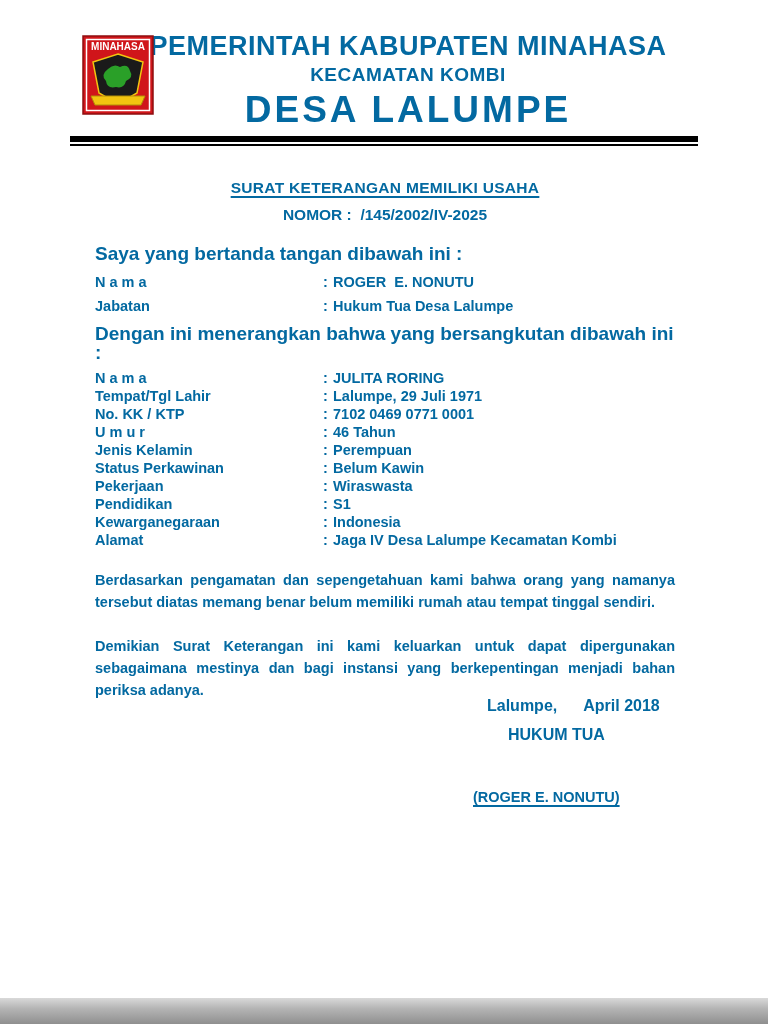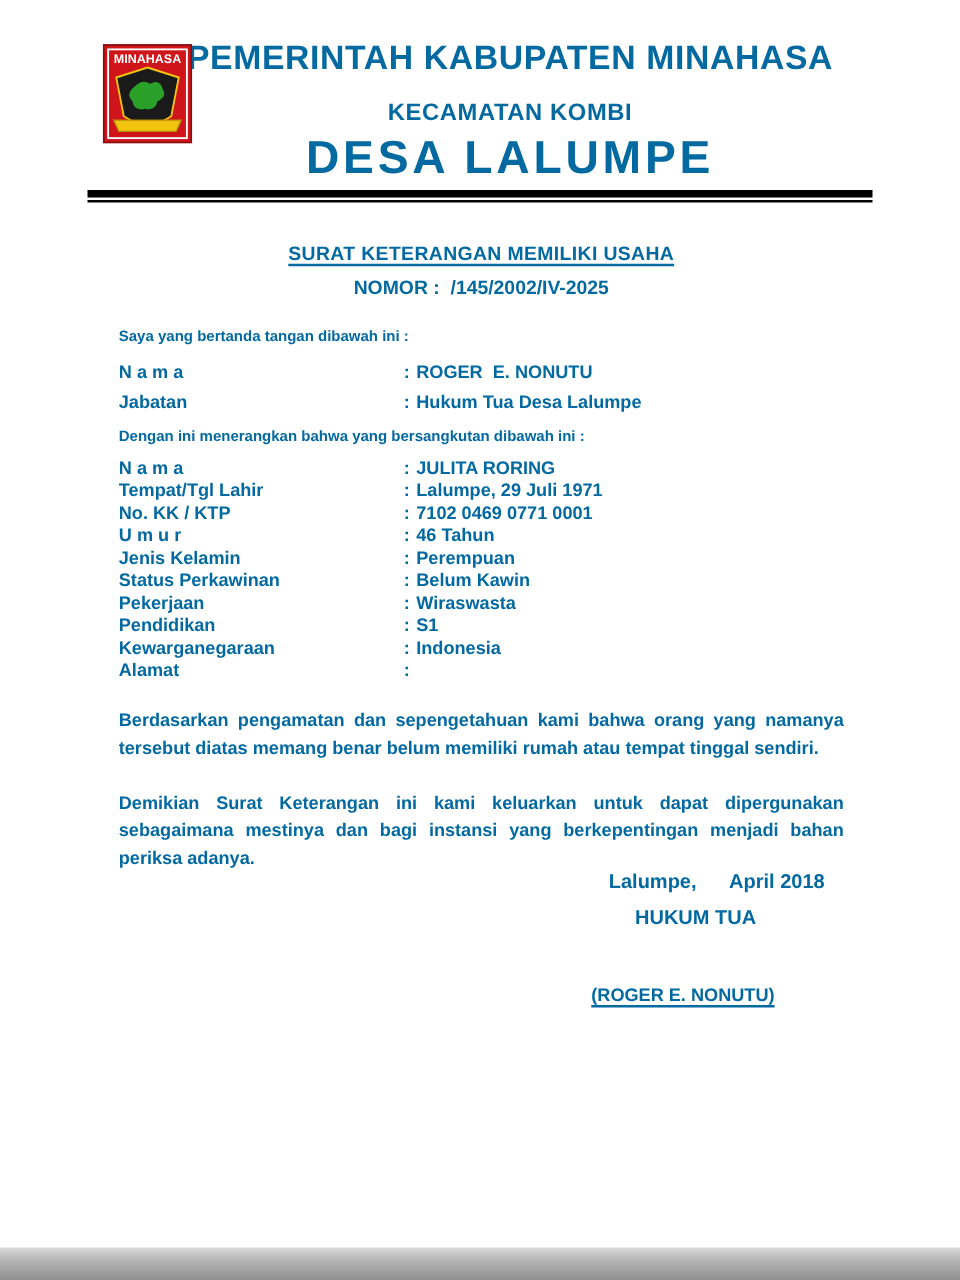--- a/index.html
+++ b/index.html
@@ -11,37 +11,37 @@
     font-family:"Liberation Sans", sans-serif;
     font-weight:700;
     color:#0369a1;
     overflow:hidden;
   }
   
   .header{position:relative;padding-top:33px;}
   .emblem{position:absolute;left:82px;top:35px;width:72px;height:80px;}
   .header-text{padding-left:88px;padding-right:40px;text-align:center;}
   .h-line1{font-size:27px;line-height:26px;letter-spacing:.5px;}
-  .h-line2{font-size:19px;line-height:24px;margin-top:20px;letter-spacing:.5px;}
+  .h-line2{font-size:19px;line-height:24px;margin-top:4px;letter-spacing:.5px;}
   .h-line3{font-size:37px;line-height:40px;margin-top:3px;letter-spacing:3px;}
   .rule{margin:6px 70px 0 70px;}
   .rule-thick{height:6px;background:#000;}
   .rule-thin{height:2px;background:#000;margin-top:2px;}
   
   .content{padding:0 93px 0 95px;}
   .title-block{text-align:center;margin-top:32px;}
   .doc-title{
     font-size:15.5px;line-height:19px;
     text-decoration:underline;
     text-decoration-thickness:2px;
     text-underline-offset:3px;
     letter-spacing:.3px;
   }
   .doc-number{font-size:15.5px;line-height:19px;margin-top:8px;white-space:pre-wrap;}
-  .intro{font-size:12px;line-height:19px;margin-top:20px;}
+  .intro{font-size:19px;line-height:19px;margin-top:20px;}
   .rows{margin-top:7px;}
   .rows.loose .row{line-height:24px;}
   .row{display:flex;font-size:14.5px;line-height:18px;}
   .lbl{width:228px;flex:none;}
   .colon{width:10px;flex:none;}
   .val-text{white-space:pre-wrap;}
   .para{
     font-size:14.5px;line-height:22px;
     text-align:justify;
     margin-top:20px;
@@ -170,20 +170,21 @@
 
         <div class="row">
           <span class="lbl">Kewarganegaraan</span>
           <span class="colon">:</span>
           <span class="val-text">Indonesia</span>
         </div>
 
         <div class="row">
           <span class="lbl">Alamat</span>
           <span class="colon">:</span>
+          <span class="val-text">Jaga IV Desa Lalumpe Kecamatan Kombi</span>
         </div>
       </div>
 
     <div class="para">Berdasarkan pengamatan dan sepengetahuan kami bahwa orang yang namanya tersebut diatas memang benar belum memiliki rumah atau tempat tinggal sendiri.</div>
 
     <div class="para" style="margin-top:22px;">Demikian Surat Keterangan ini kami keluarkan untuk dapat dipergunakan sebagaimana mestinya dan bagi instansi yang berkepentingan menjadi bahan periksa adanya.</div>
 
   </div>
 
   <div class="signature">

